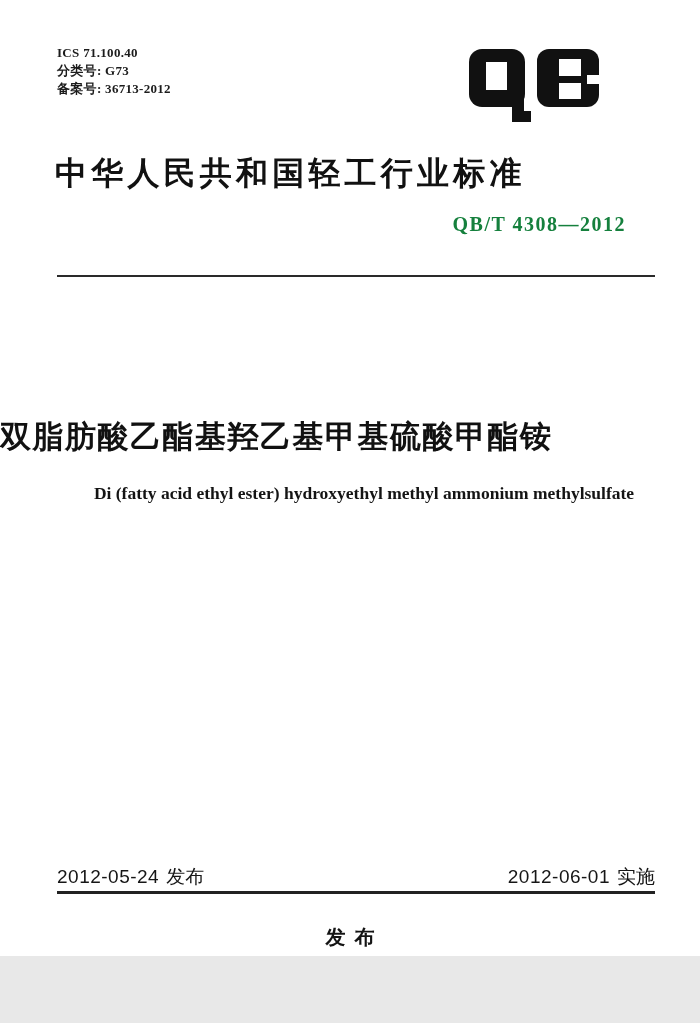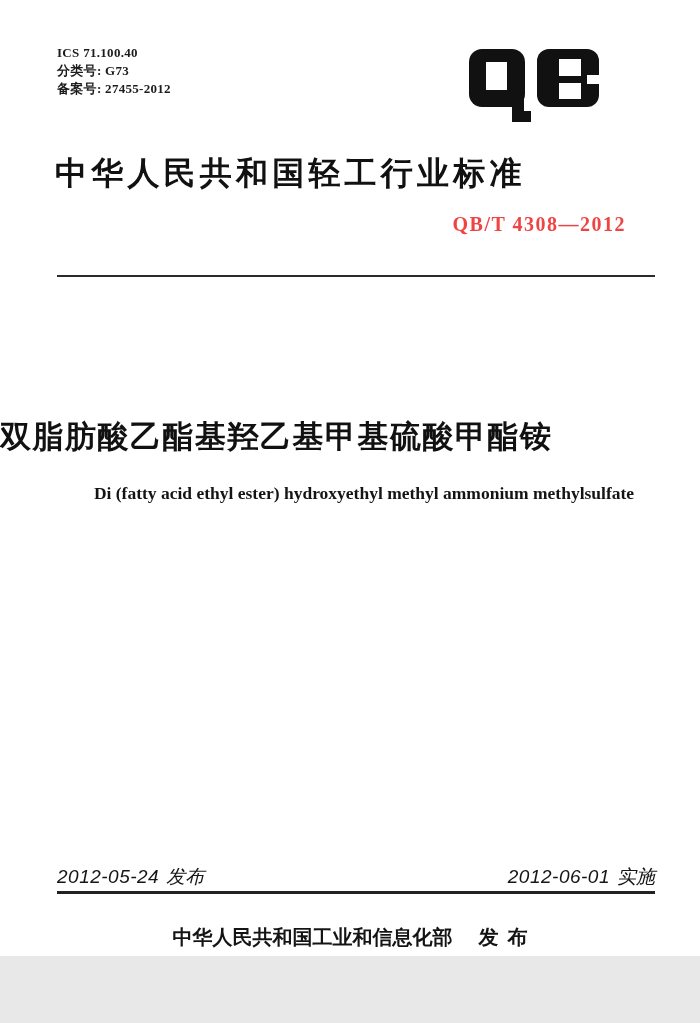--- a/index.html
+++ b/index.html
@@ -55,21 +55,21 @@
     font-family: "Liberation Sans", sans-serif;
   }
   .std-number {
     position: absolute;
     right: 74px;
     top: 213px;
     font-family: "Liberation Serif", serif;
     font-weight: bold;
     font-size: 20px;
     letter-spacing: 1.5px;
-    color: #ef4444;
+    color: #15803d;
   }
   .rule-top {
     position: absolute;
     left: 57px;
     top: 275px;
     width: 598px;
     height: 2px;
     background: #2a2a2a;
   }
   .title-cn {
@@ -99,21 +99,21 @@
   .date-row {
     position: absolute;
     left: 57px;
     top: 864px;
     width: 598px;
     display: flex;
     justify-content: space-between;
     font-size: 19px;
     color: #161616;
   }
-  .date-item { display: flex; gap: 7px; align-items: baseline; white-space: nowrap; font-style: italic; }
+  .date-item { display: flex; gap: 7px; align-items: baseline; white-space: nowrap; }
   .date-value { letter-spacing: 0.5px; }
   .rule-bottom {
     position: absolute;
     left: 57px;
     top: 891px;
     width: 598px;
     height: 3px;
     background: #222;
   }
   .publisher-row {
@@ -133,21 +133,21 @@
   .publish-word { letter-spacing: 9px; margin-right: -9px; }
 </style>
 </head>
 <body>
 
 <div class="page">
 
   <div class="meta-block">
     <div>ICS 71.100.40</div>
     <div>分类号: G73</div>
-    <div>备案号: 27455-2012</div>
+    <div>备案号: 36713-2012</div>
   </div>
 
   <div class="logo-box">
     <span class="sr-only">QB</span>
     <svg width="130" height="74" viewBox="0 0 130 74" aria-hidden="true">
 
       <rect x="0" y="0" width="56" height="58" rx="13" fill="#111"></rect>
       <rect x="17" y="13" width="21" height="28" fill="#fff"></rect>
       <rect x="43" y="48" width="12" height="20" fill="#111"></rect>
       <rect x="43" y="62" width="19" height="11" fill="#111"></rect>
@@ -176,17 +176,16 @@
     </div>
     <div class="date-item">
       <span class="date-value">2012-06-01</span>
       <span>实施</span>
     </div>
   </div>
 
   <div class="rule-bottom"></div>
 
   <div class="publisher-row">
-    <span>中华人民共和国工业和信息化部</span>
     <span class="publish-word">发布</span>
   </div>
 
 </div>
 
 </body></html>

